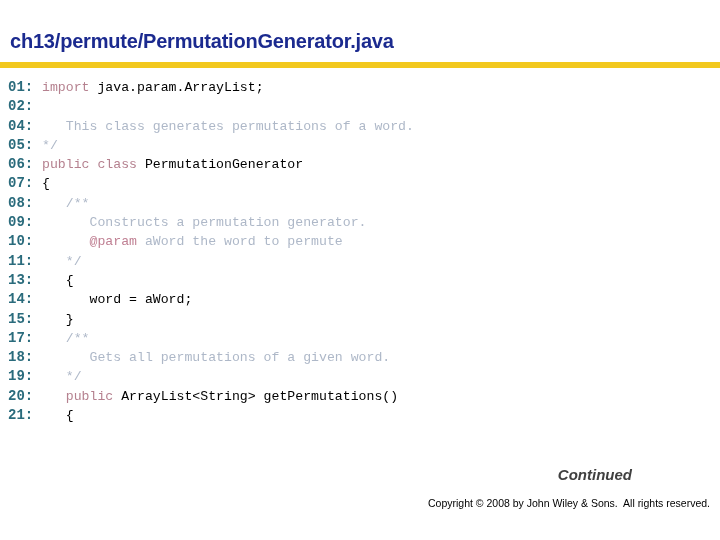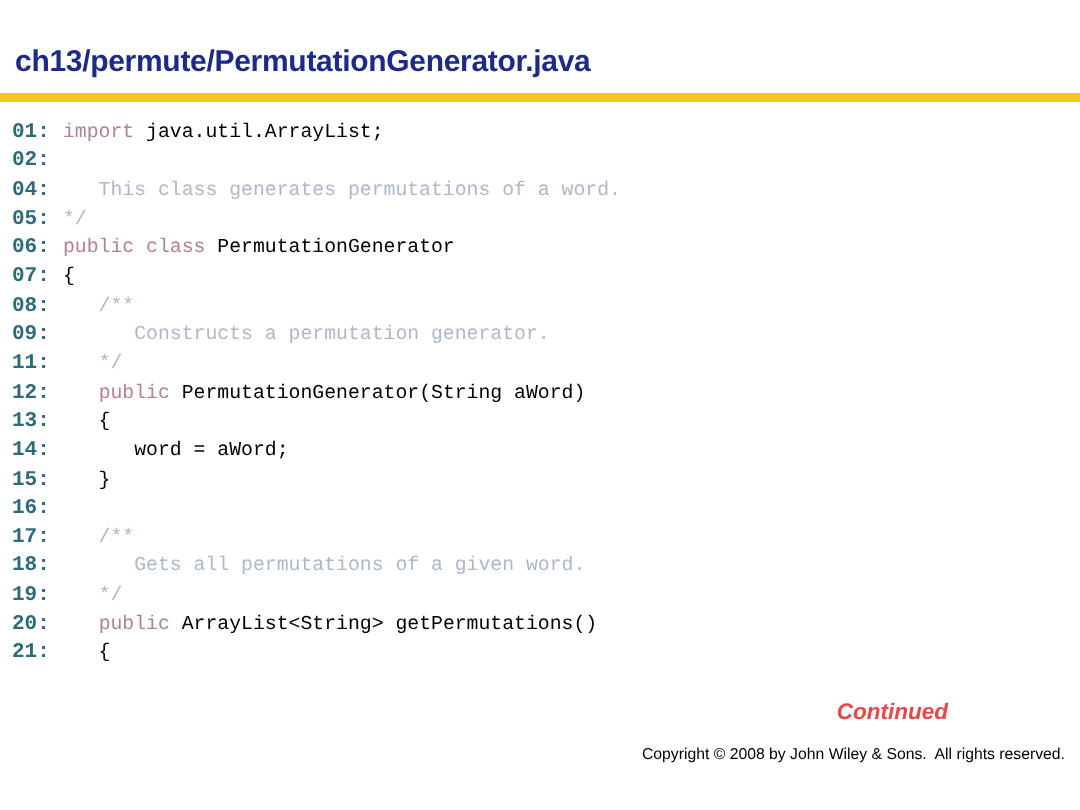--- a/index.html
+++ b/index.html
@@ -78,21 +78,21 @@
 
   
   #continued-label {
     position: absolute;
     right: 88px;
     top: 466px;
     font-family: "Liberation Sans", sans-serif;
     font-size: 15px;
     font-weight: bold;
     font-style: italic;
-    color: #ef4444;
+    color: #404040;
   }
 
   
   #slide-footer {
     position: absolute;
     left: 0;
     top: 496px;
     width: 710px;
     text-align: right;
     font-family: "Liberation Sans", sans-serif;
@@ -111,34 +111,33 @@
 </style>
 </head>
 <body>
 
 <div id="slide-header">
   <div id="page-title">ch13/permute/PermutationGenerator.java</div>
   <div id="title-rule"></div>
 </div>
 
 <div id="code-listing">
-    <div class="code-line"><span class="line-no">01:</span><span class="line-code"><span class="tok-kw">import</span><span class="tok-txt"> java.util.ArrayList;</span></span></div>
+    <div class="code-line"><span class="line-no">01:</span><span class="line-code"><span class="tok-kw">import</span><span class="tok-txt"> java.param.ArrayList;</span></span></div>
     <div class="code-line"><span class="line-no">02:</span><span class="line-code"><span class="tok-txt"></span></span></div>
     <div class="code-line"><span class="line-no">04:</span><span class="line-code"><span class="tok-cmt">   This class generates permutations of a word.</span></span></div>
     <div class="code-line"><span class="line-no">05:</span><span class="line-code"><span class="tok-cmt">*/</span></span></div>
     <div class="code-line"><span class="line-no">06:</span><span class="line-code"><span class="tok-kw">public class</span><span class="tok-txt"> PermutationGenerator</span></span></div>
     <div class="code-line"><span class="line-no">07:</span><span class="line-code"><span class="tok-txt">{</span></span></div>
     <div class="code-line"><span class="line-no">08:</span><span class="line-code"><span class="tok-cmt">   /**</span></span></div>
     <div class="code-line"><span class="line-no">09:</span><span class="line-code"><span class="tok-cmt">      Constructs a permutation generator.</span></span></div>
+    <div class="code-line"><span class="line-no">10:</span><span class="line-code"><span class="tok-cmt">      </span><span class="tok-tag">@param</span><span class="tok-cmt"> aWord the word to permute</span></span></div>
     <div class="code-line"><span class="line-no">11:</span><span class="line-code"><span class="tok-cmt">   */</span></span></div>
-    <div class="code-line"><span class="line-no">12:</span><span class="line-code"><span class="tok-txt">   </span><span class="tok-kw">public</span><span class="tok-txt"> PermutationGenerator(String aWord)</span></span></div>
     <div class="code-line"><span class="line-no">13:</span><span class="line-code"><span class="tok-txt">   {</span></span></div>
     <div class="code-line"><span class="line-no">14:</span><span class="line-code"><span class="tok-txt">      word = aWord;</span></span></div>
     <div class="code-line"><span class="line-no">15:</span><span class="line-code"><span class="tok-txt">   }</span></span></div>
-    <div class="code-line"><span class="line-no">16:</span><span class="line-code"><span class="tok-txt"></span></span></div>
     <div class="code-line"><span class="line-no">17:</span><span class="line-code"><span class="tok-cmt">   /**</span></span></div>
     <div class="code-line"><span class="line-no">18:</span><span class="line-code"><span class="tok-cmt">      Gets all permutations of a given word.</span></span></div>
     <div class="code-line"><span class="line-no">19:</span><span class="line-code"><span class="tok-cmt">   */</span></span></div>
     <div class="code-line"><span class="line-no">20:</span><span class="line-code"><span class="tok-txt">   </span><span class="tok-kw">public</span><span class="tok-txt"> ArrayList&lt;String&gt; getPermutations()</span></span></div>
     <div class="code-line"><span class="line-no">21:</span><span class="line-code"><span class="tok-txt">   {</span></span></div>
   </div>
 
 <div id="continued-label">Continued</div>
 
 <div id="slide-footer">

